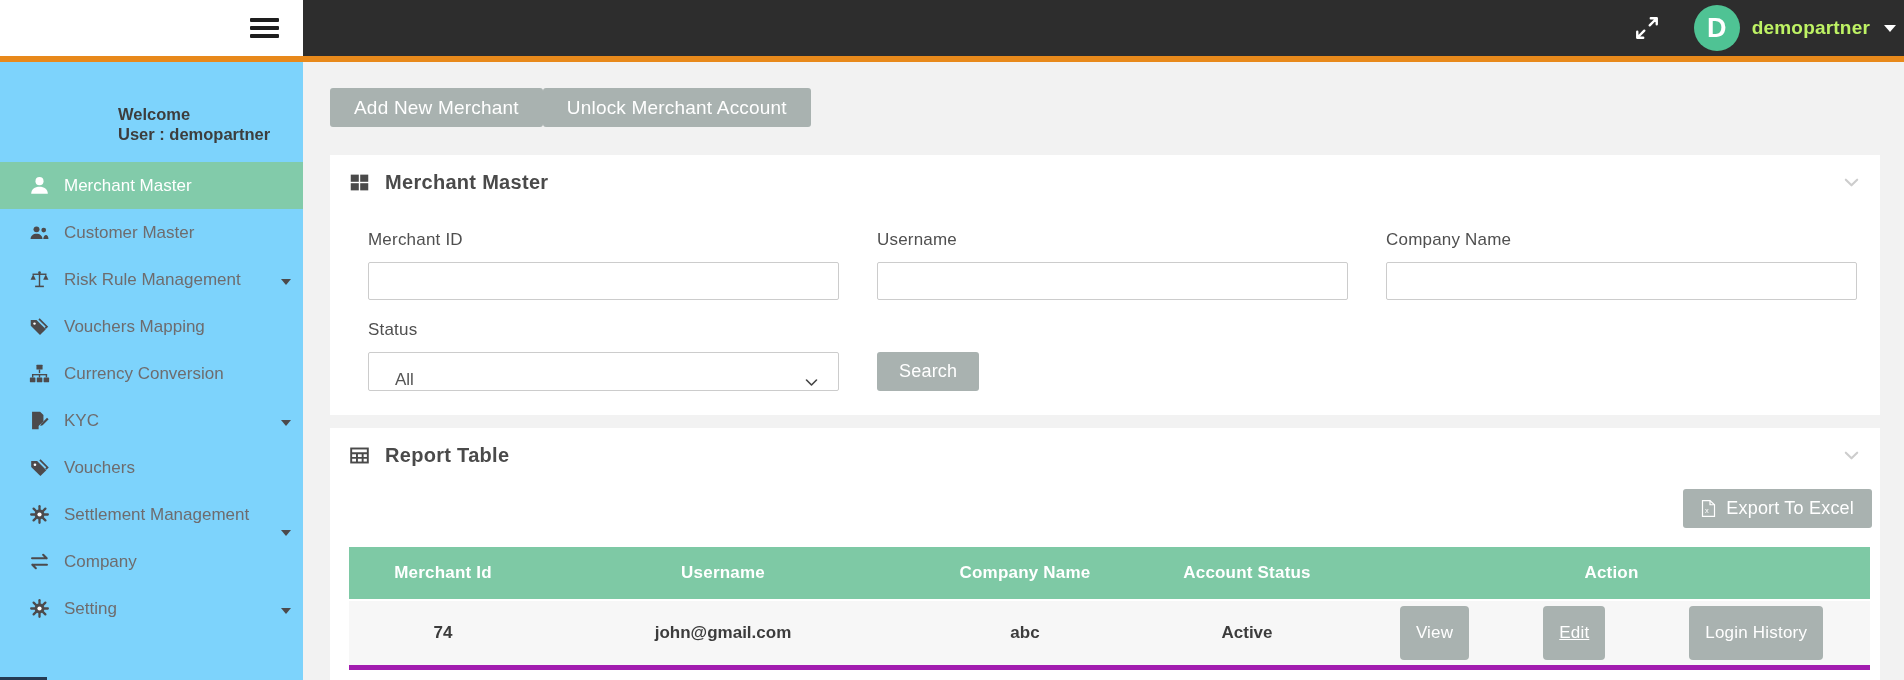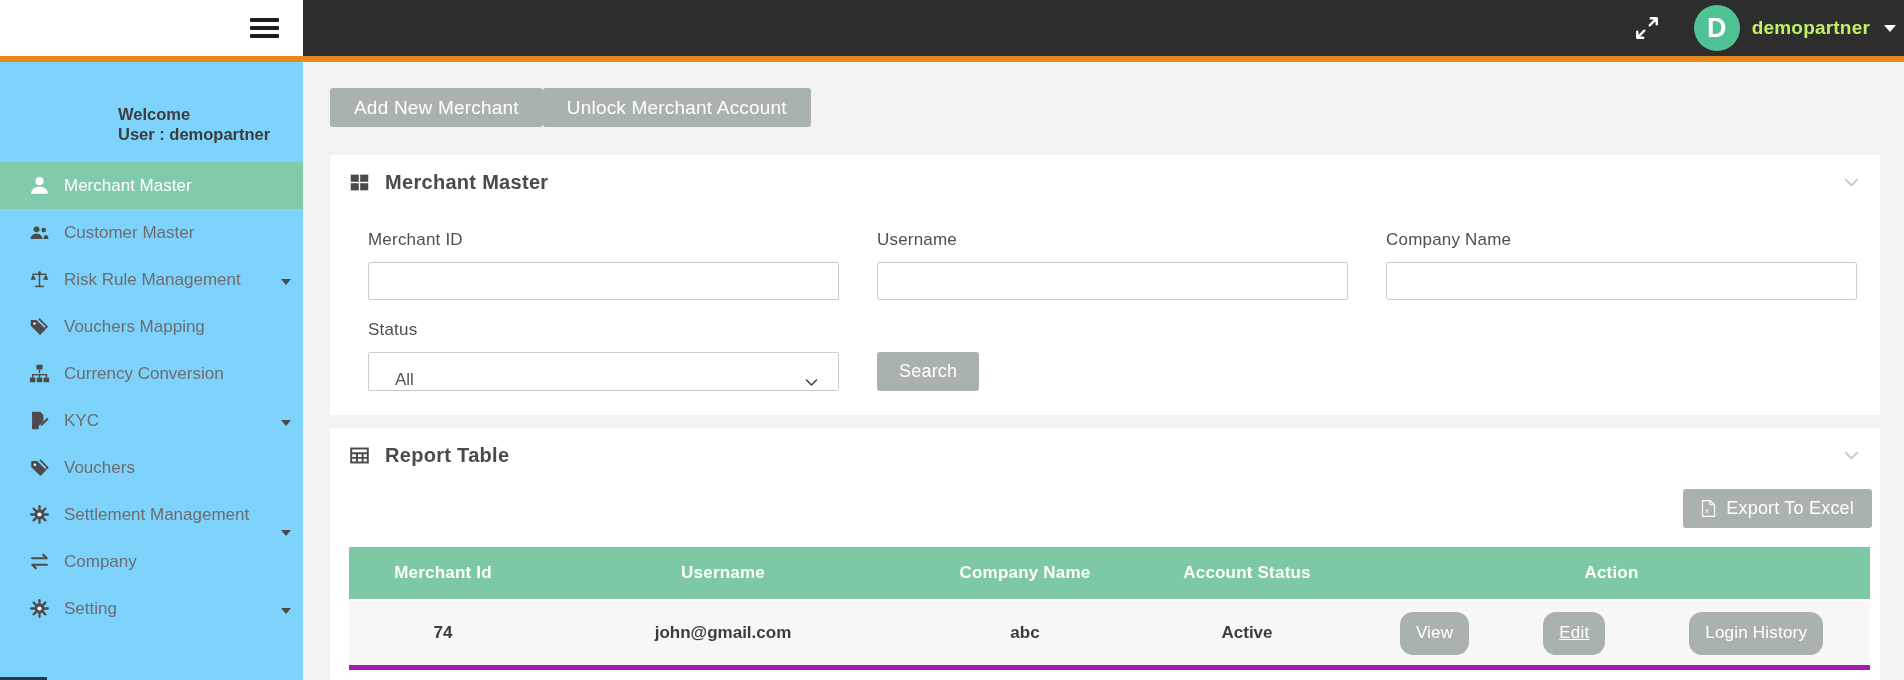--- a/index.html
+++ b/index.html
@@ -62,21 +62,21 @@
 
   
   .export-row{display:flex;justify-content:flex-end;padding-right:8px;margin-top:22px;}
   .export-btn{display:flex;align-items:center;gap:10px;height:39px;padding:0 18px;font-size:18px;}
   .rtable{margin:19px 10px 0 19px;}
   table{border-collapse:collapse;width:100%;table-layout:fixed;}
   thead th{background:#7ec9a5;color:#ffffff;font-size:17px;font-weight:bold;height:50px;text-align:center;letter-spacing:.2px;border-bottom:2px solid #ffffff;}
   tbody td{background:#f7f7f7;color:#3c3c3c;font-size:17px;font-weight:bold;height:62px;text-align:center;border-bottom:5px solid #a21caf;}
   .col1{width:186px;}.col2{width:370px;}.col3{width:230px;}.col4{width:210px;}
   .action-cell{display:flex;align-items:center;justify-content:center;}
-  .tbtn{height:43px;font-size:17px;border-radius:13px;padding:0 16px;}
+  .tbtn{height:54px;font-size:17px;border-radius:4px;padding:0 16px;}
   .tbtn.mid{margin:0 84px 0 74px;text-decoration:underline;}
 
   .bottom-sliver{position:absolute;left:0;bottom:0;width:47px;height:3px;background:#243a52;}
 </style>
 </head>
 <body>
 
 <div class="app">
 
   <div class="topbar">

